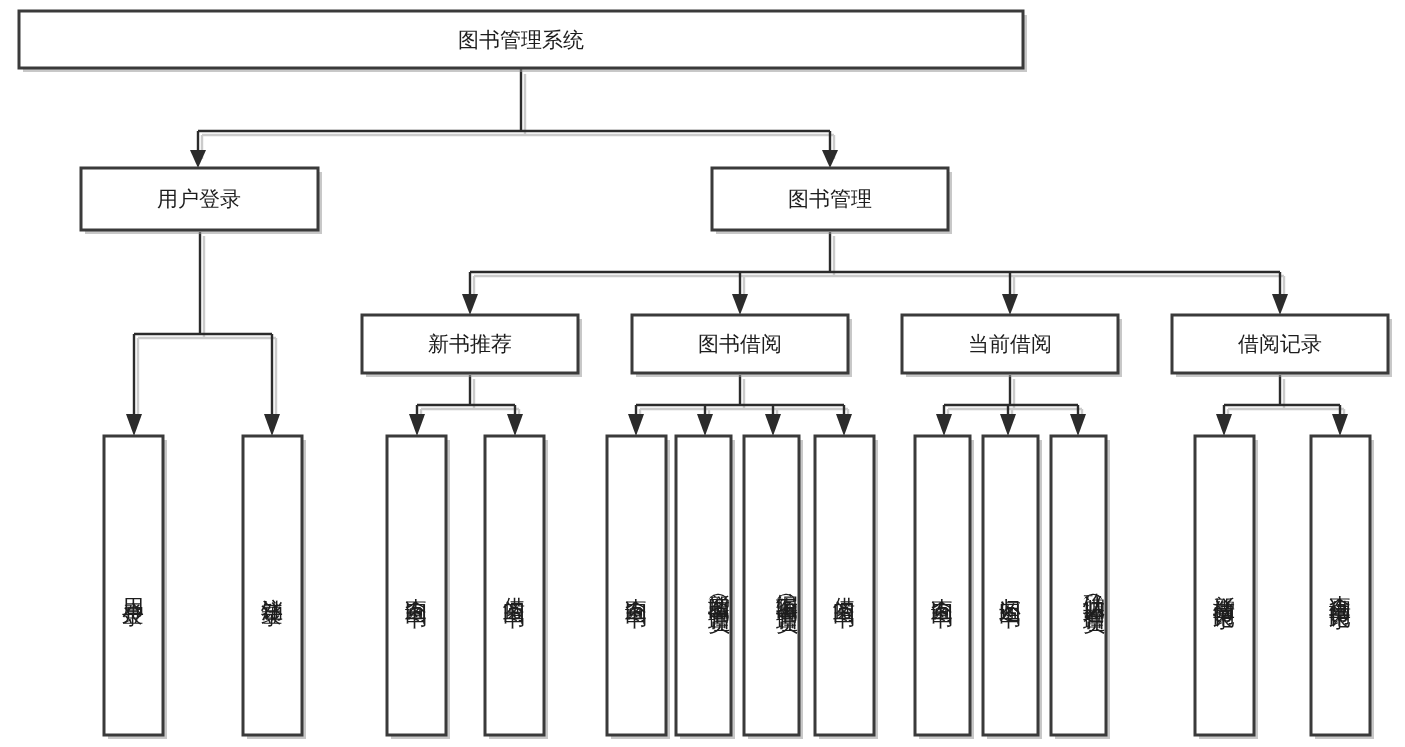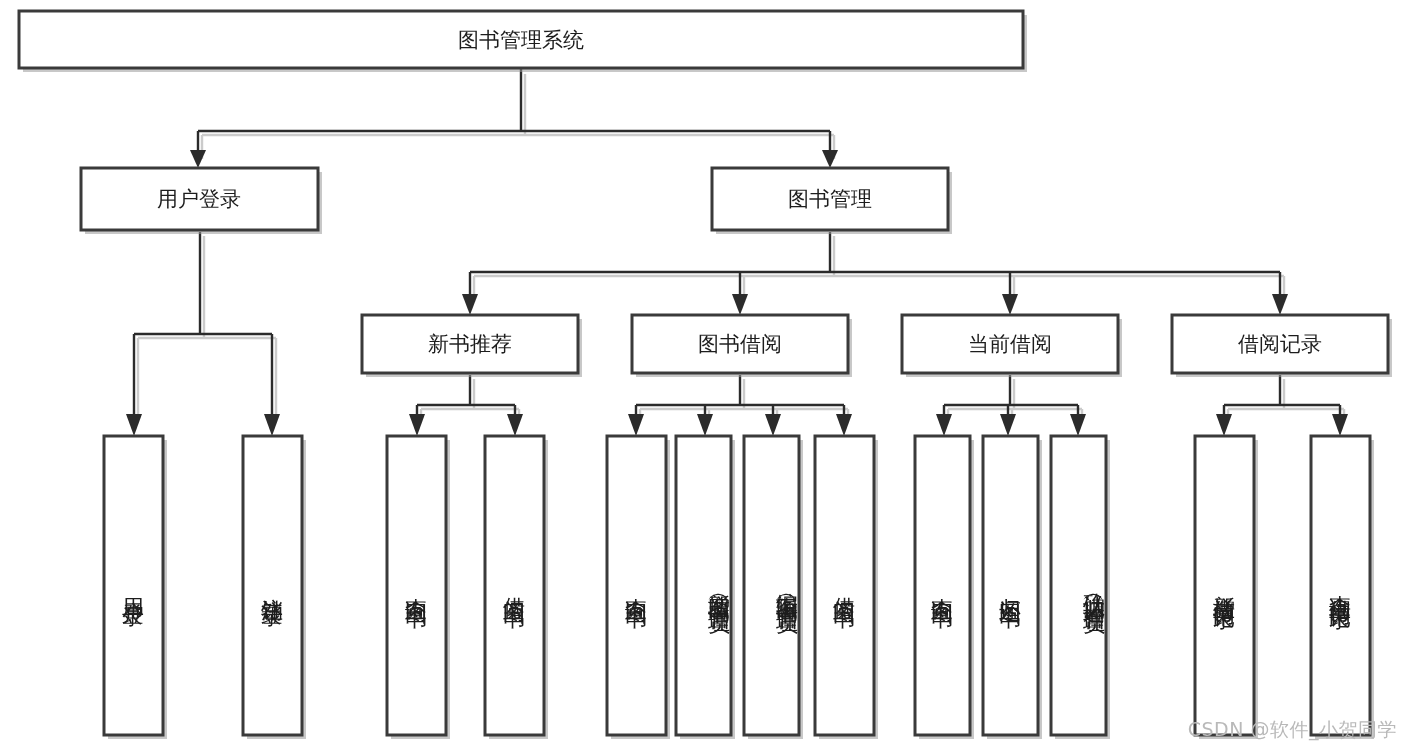--- a/index.html
+++ b/index.html
@@ -203,14 +203,13 @@
   <div class="leaf-label" style="left:744px;top:436px;width:55px;height:299px;align-items:flex-start;padding-top:6px;box-sizing:border-box;">编辑图书（管理员）</div>
   <div class="leaf-label" style="left:815px;top:436px;width:59px;height:299px;">借阅图书</div>
 
   <div class="leaf-label" style="left:915px;top:436px;width:55px;height:299px;">查询图书</div>
   <div class="leaf-label" style="left:983px;top:436px;width:55px;height:299px;">归还图书</div>
   <div class="leaf-label" style="left:1051px;top:436px;width:55px;height:299px;align-items:flex-start;padding-top:6px;box-sizing:border-box;">确认归还（管理员）</div>
 
   <div class="leaf-label" style="left:1195px;top:436px;width:59px;height:299px;">新增借阅记录</div>
   <div class="leaf-label" style="left:1311px;top:436px;width:59px;height:299px;">查询借阅记录</div>
 
-  <div id="watermark">CSDN @软件_小贺同学</div>
 </div>
 
 </body></html>

